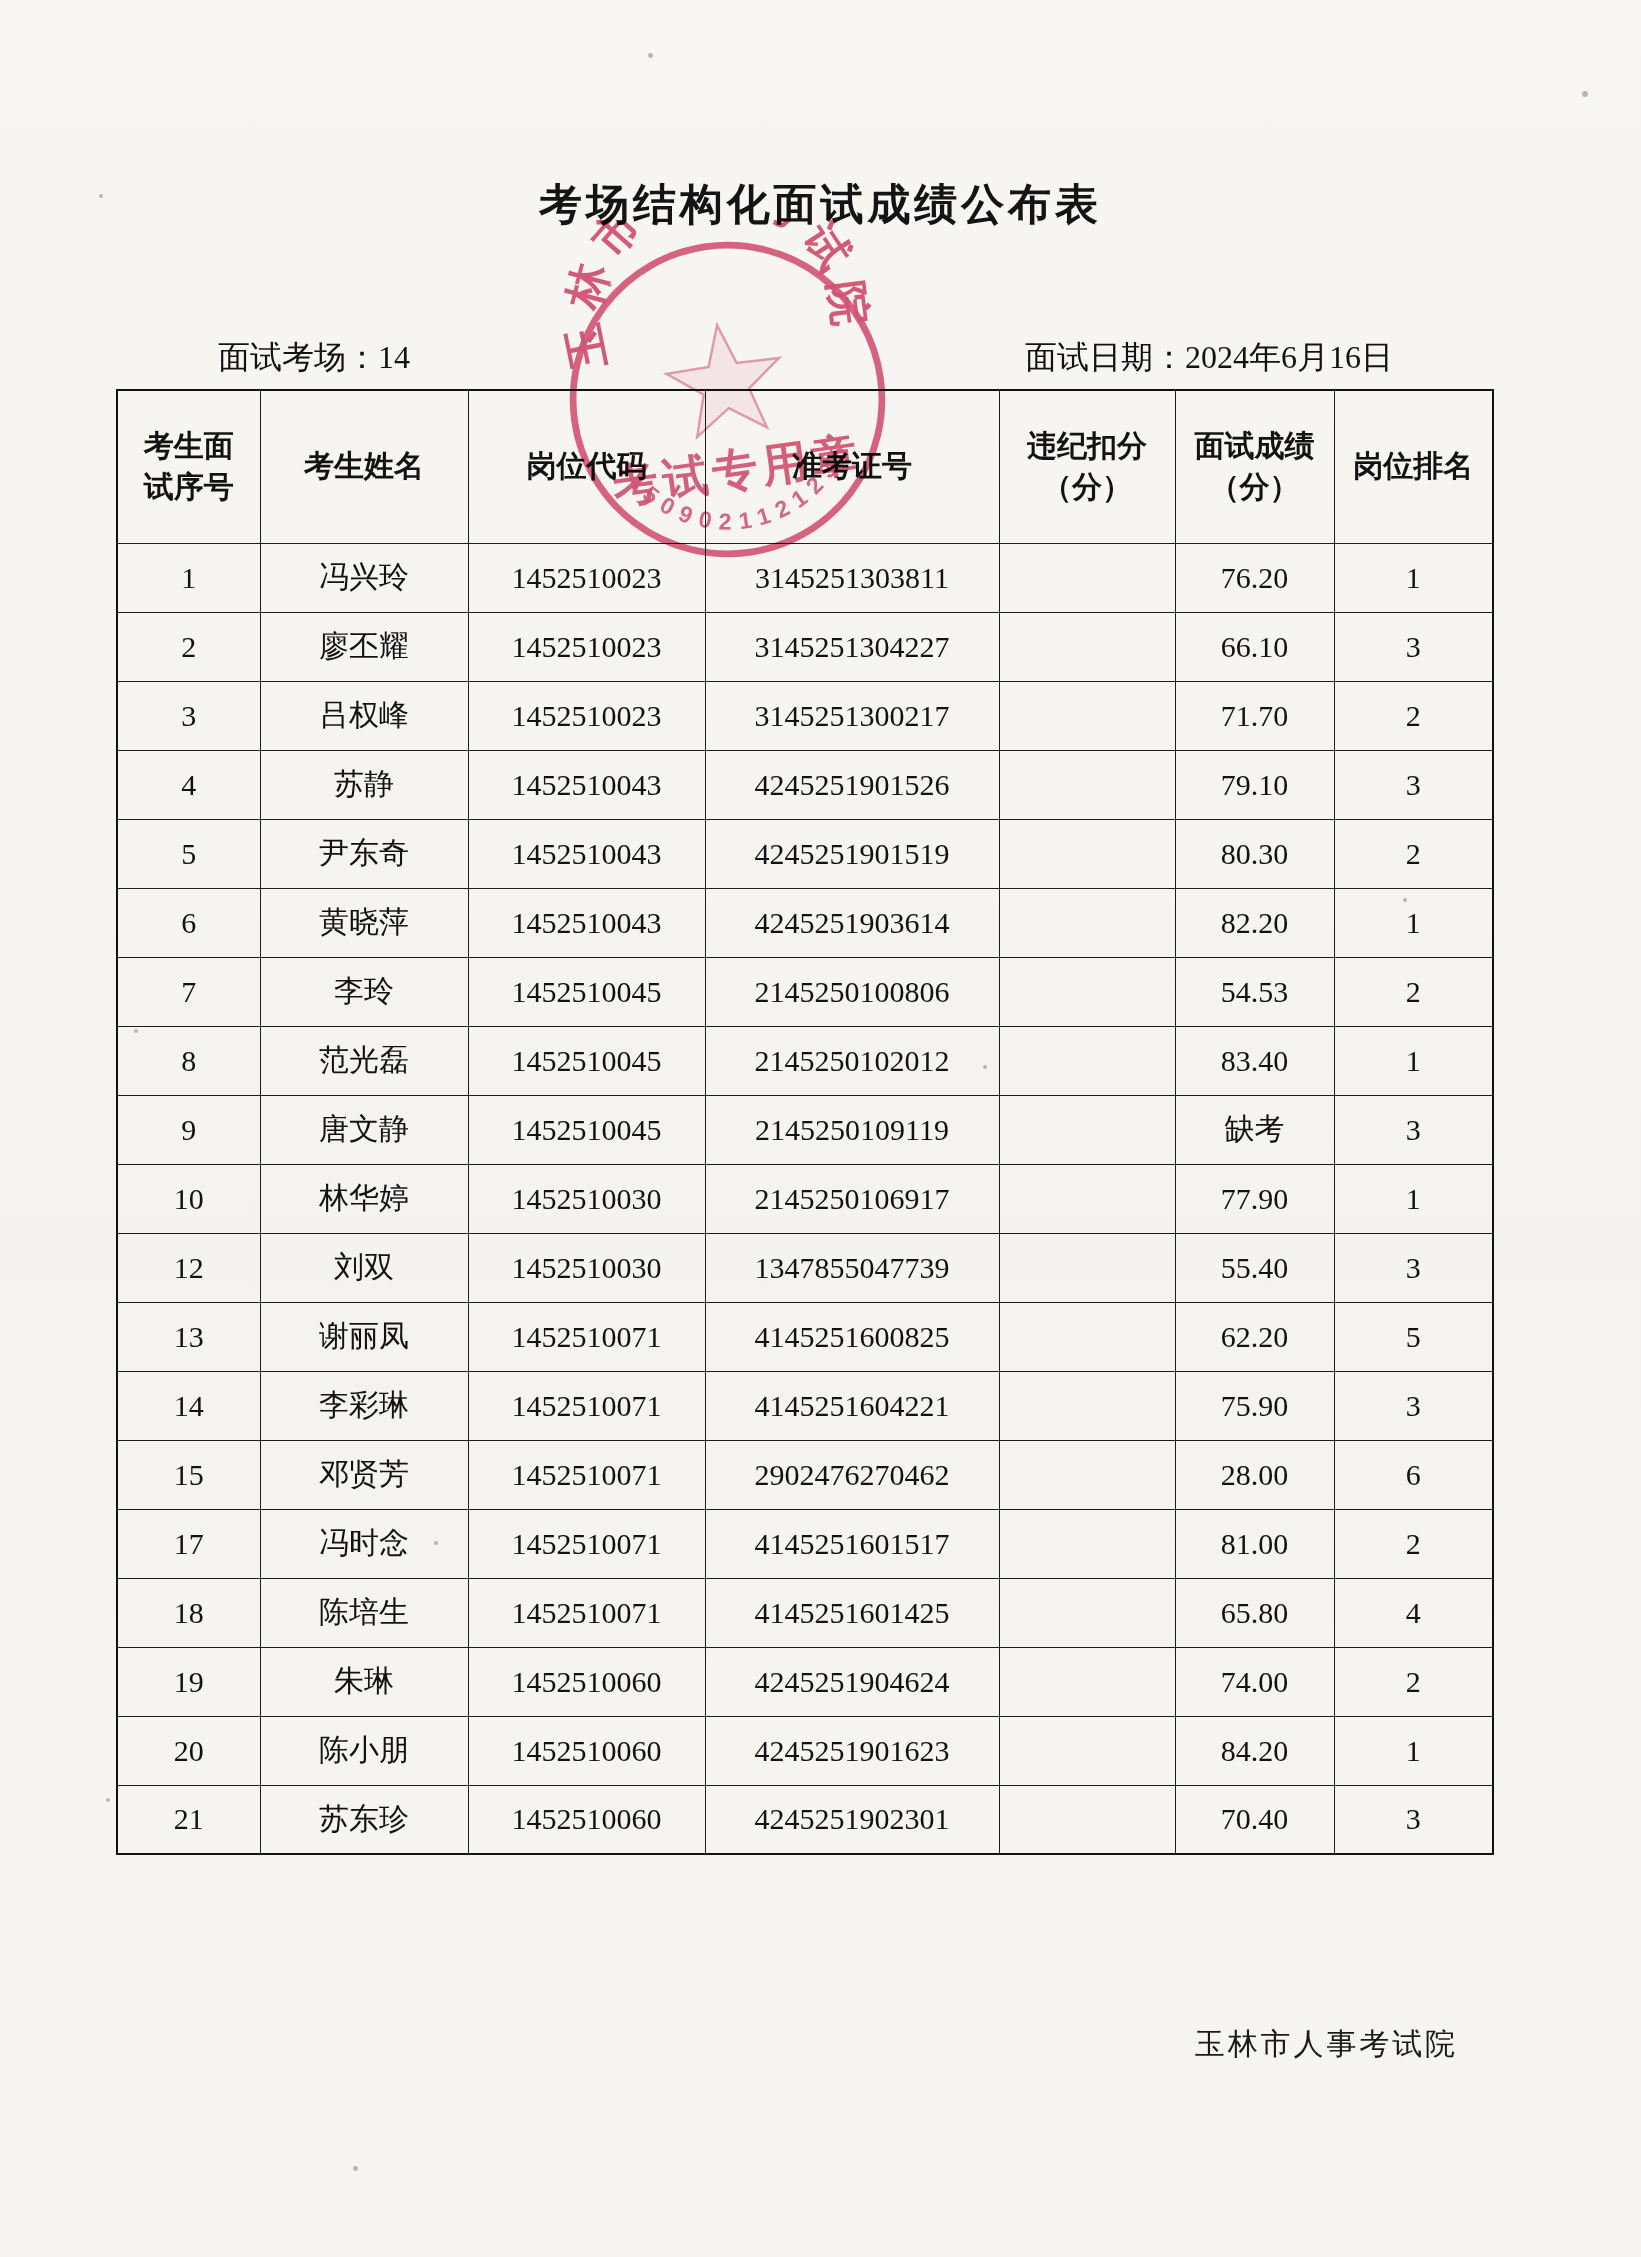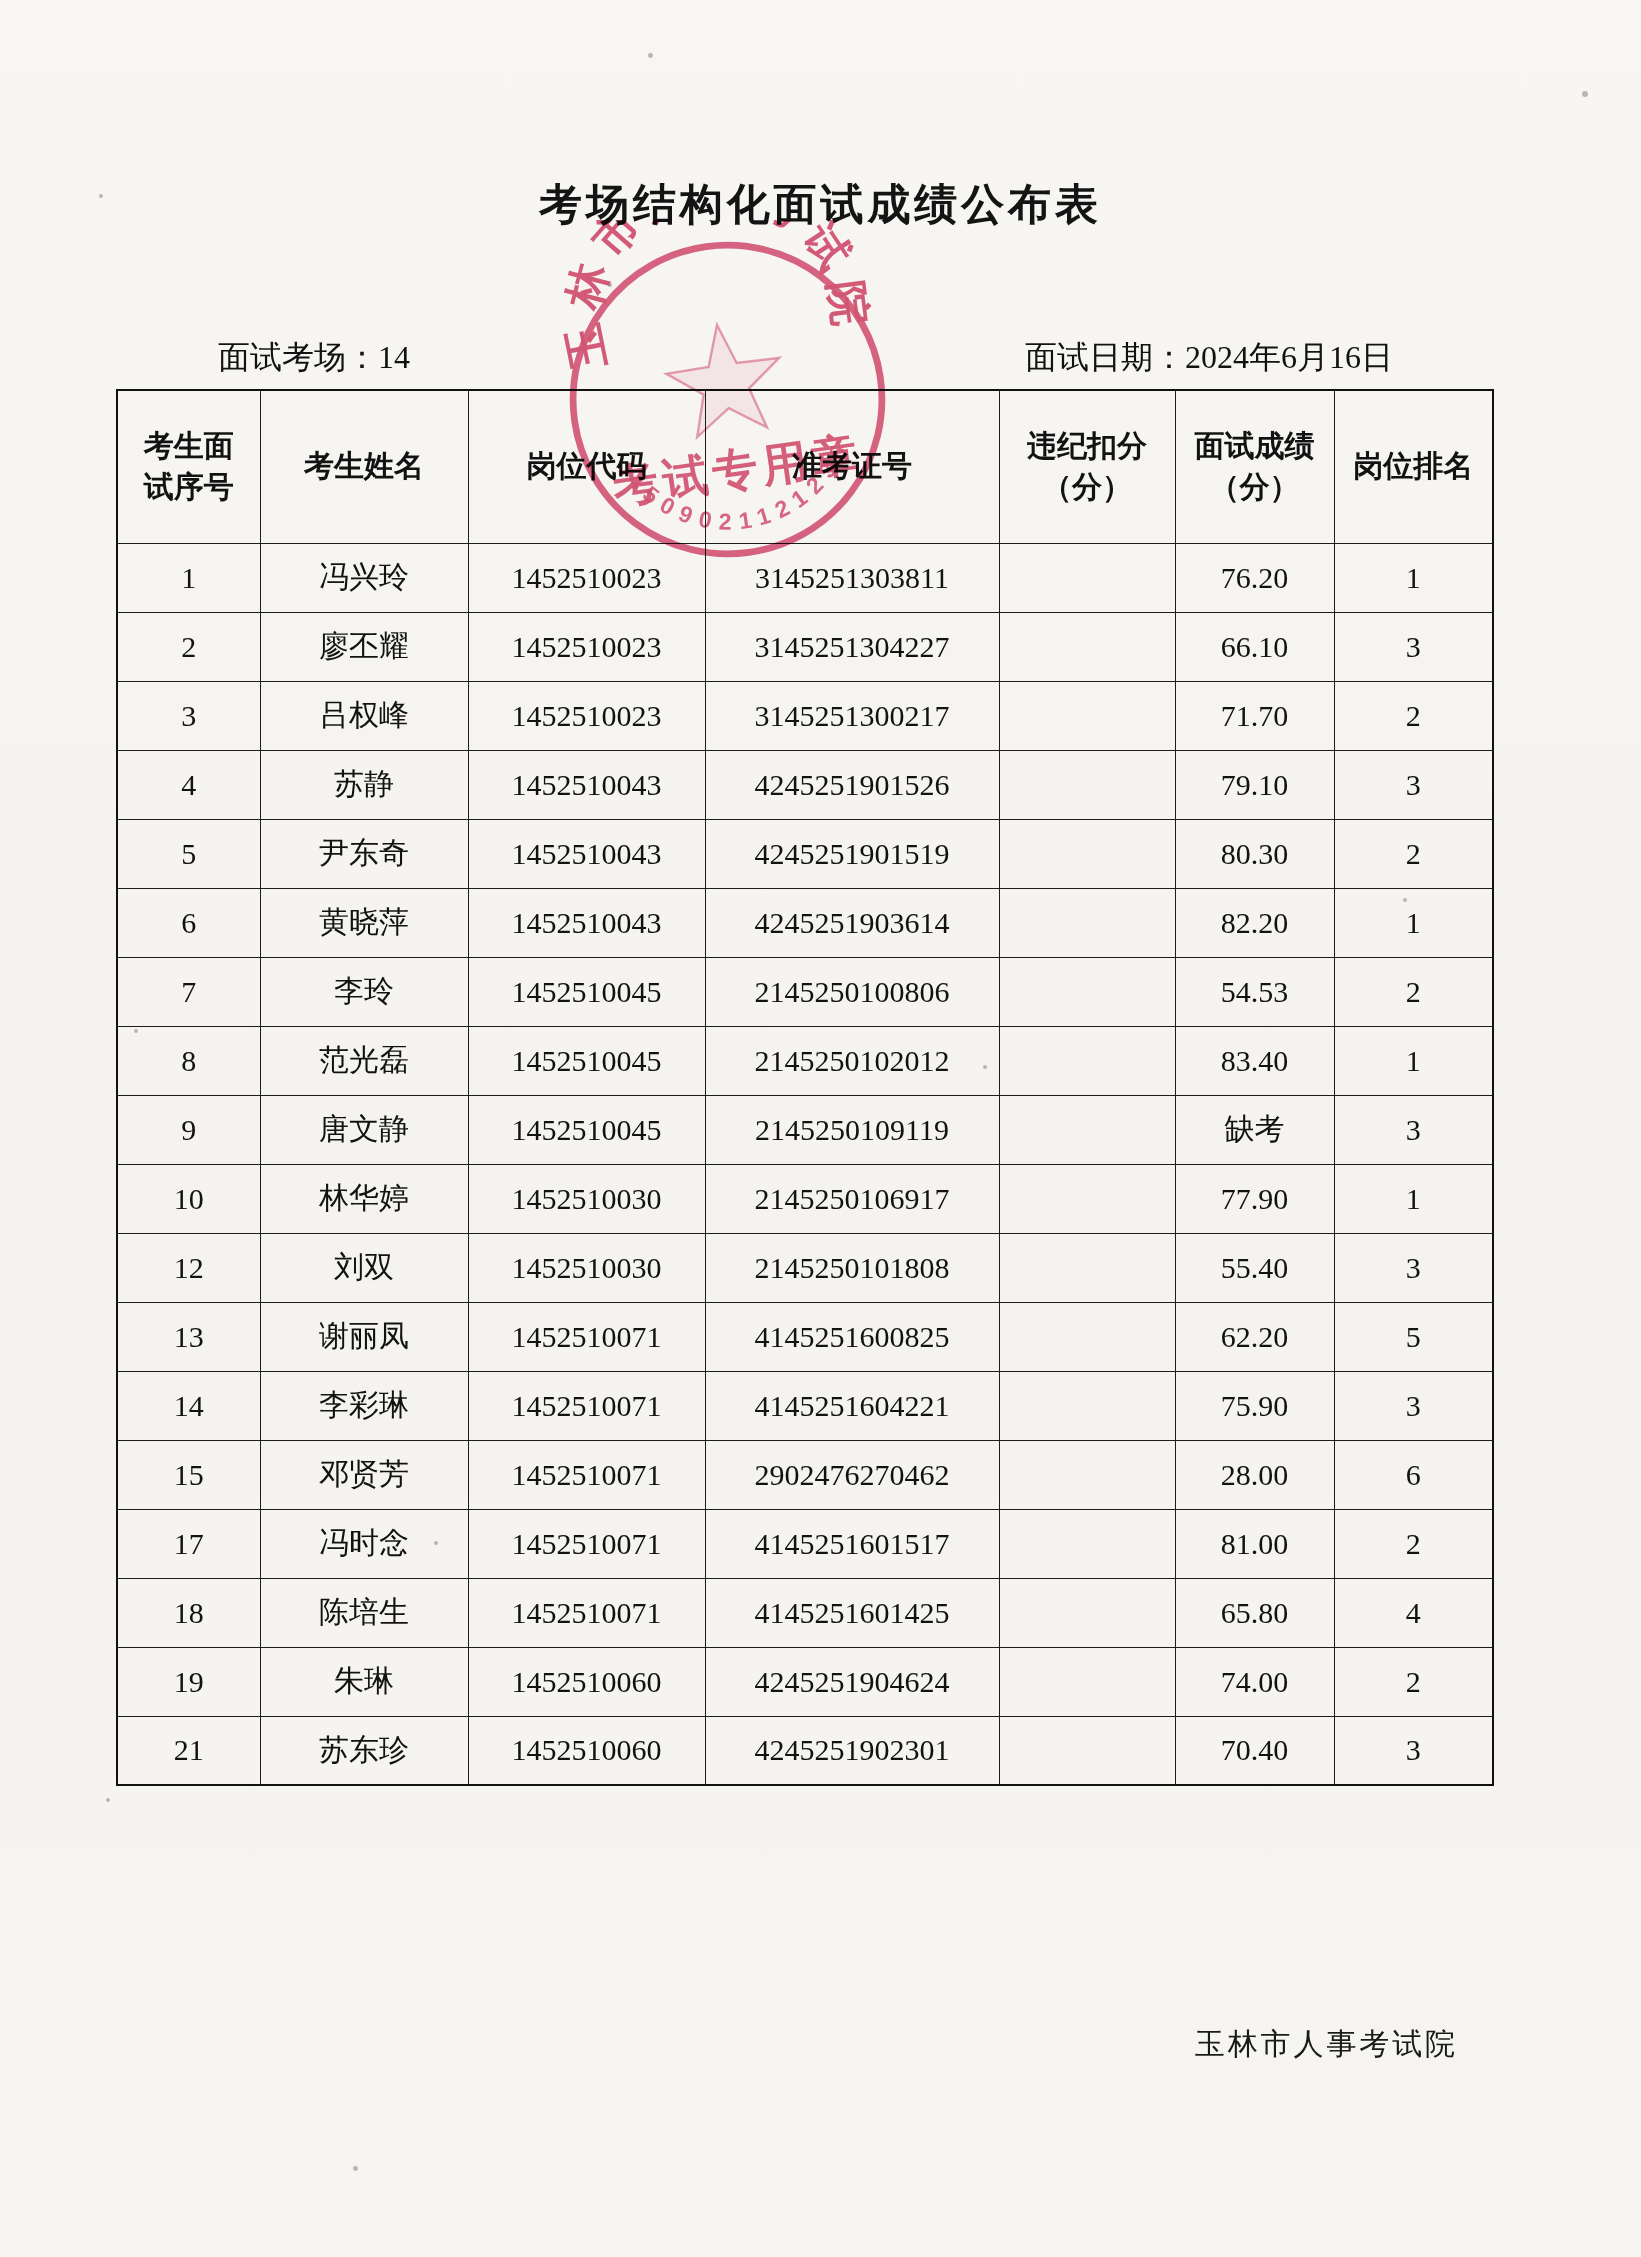--- a/index.html
+++ b/index.html
@@ -148,21 +148,21 @@
           <td>1452510030</td>
           <td>2145250106917</td>
           <td></td>
           <td>77.90</td>
           <td>1</td>
         </tr>
         <tr>
           <td>12</td>
           <td>刘双</td>
           <td>1452510030</td>
-          <td>2145250101808</td>
+          <td>1347855047739</td>
           <td></td>
           <td>55.40</td>
           <td>3</td>
         </tr>
         <tr>
           <td>13</td>
           <td>谢丽凤</td>
           <td>1452510071</td>
           <td>4145251600825</td>
           <td></td>
@@ -206,20 +206,29 @@
           <td>4</td>
         </tr>
         <tr>
           <td>19</td>
           <td>朱琳</td>
           <td>1452510060</td>
           <td>4245251904624</td>
           <td></td>
           <td>74.00</td>
           <td>2</td>
+        </tr>
+        <tr>
+          <td>20</td>
+          <td>陈小朋</td>
+          <td>1452510060</td>
+          <td>4245251901623</td>
+          <td></td>
+          <td>84.20</td>
+          <td>1</td>
         </tr>
         <tr>
           <td>21</td>
           <td>苏东珍</td>
           <td>1452510060</td>
           <td>4245251902301</td>
           <td></td>
           <td>70.40</td>
           <td>3</td>
         </tr>

